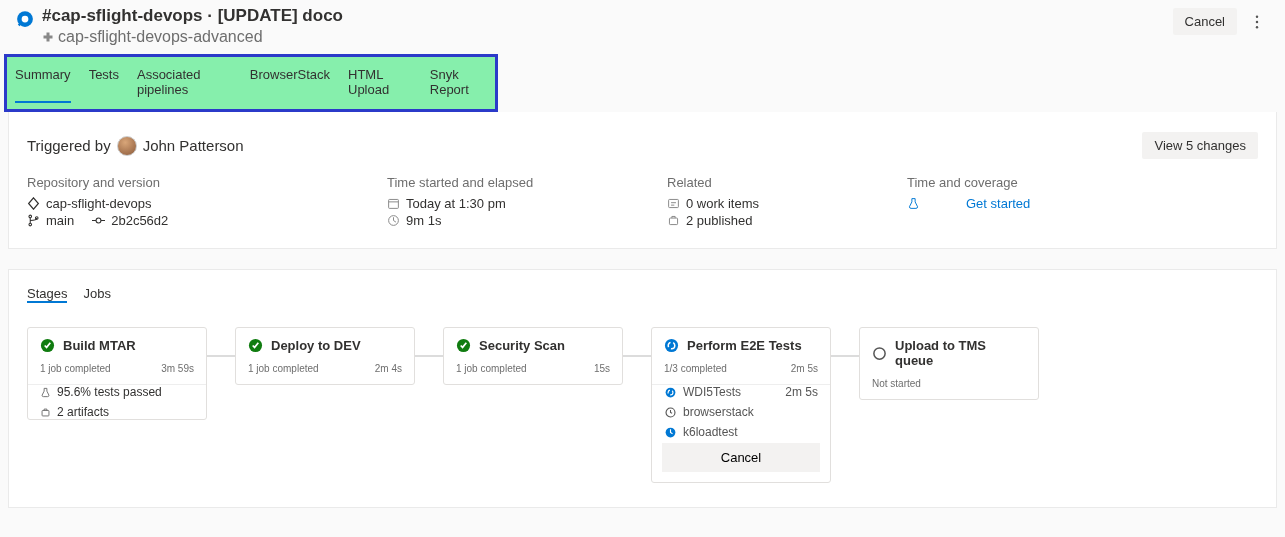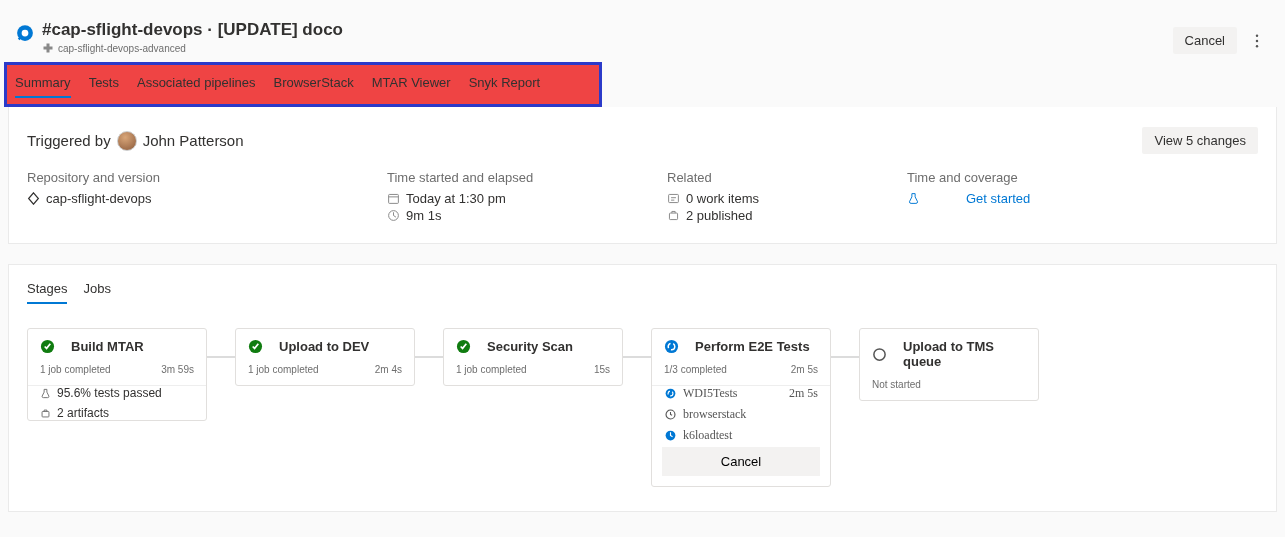--- a/index.html
+++ b/index.html
@@ -1,52 +1,52 @@
 <!DOCTYPE html>
 <html><head>
 <meta charset="utf-8">
 <style>
   * { box-sizing: border-box; margin: 0; padding: 0; }
   body { font-family: "Segoe UI", Arial, sans-serif; font-size: 13px; color: #323130; background: #fafafa; width: 1285px; }
-  .header { display: flex; align-items: flex-end; padding: 20px 16px 0 16px; background: #fafafa; }
+  .header { display: flex; align-items: flex-start; padding: 6px 16px 0 16px; background: #fafafa; }
   .title-area { display: flex; align-items: flex-start; gap: 8px; flex: 1; }
   .title-icon { margin-top: 4px; }
   .title-main { font-size: 17px; font-weight: 600; }
-  .title-sub { display: flex; align-items: center; gap: 4px; font-size: 10px; color: #6e6e6e; margin-top: 2px; }
+  .title-sub { display: flex; align-items: center; gap: 4px; font-size: 16px; color: #6e6e6e; margin-top: 2px; }
   .header-actions { display: flex; align-items: center; gap: 8px; margin-top: 2px; }
   .btn-light { background: #f3f2f1; border: none; padding: 6px 12px; font-size: 13px; cursor: pointer; border-radius: 2px; color: #323130; }
   .more-btn { background: none; border: none; padding: 6px 10px; cursor: pointer; color: #323130; }
 
-  .tabs-box { border: 3px solid #2b3ac9; margin: 8px 0 0 4px; width: 598px; background: #ef4444; }
+  .tabs-box { border: 3px solid #2b3ac9; margin: 8px 0 0 4px; width: 494px; background: #86efac; }
   .tabs { display: flex; gap: 18px; padding: 10px 8px 6px 8px; font-size: 13px; }
   .tab { cursor: pointer; padding-bottom: 6px; color: #323130; }
   .tab.active { border-bottom: 2px solid #0078d4; color: #323130; font-weight: 400; }
 
   .content { background: #fff; border: 1px solid #eaeaea; border-top: none; margin: 0 8px 20px 8px; padding: 0; }
   .trigger-row { display: flex; align-items: center; padding: 20px 18px 16px 18px; }
   .trigger-text { font-size: 15px; display: flex; align-items: center; gap: 6px; flex: 1; }
   .avatar { width: 20px; height: 20px; border-radius: 50%; background: radial-gradient(circle at 40% 30%, #d9a679, #8b5a3a); display: inline-block; border: 1px solid #ccc; }
 
   .info-row { display: flex; padding: 0 18px 20px 18px; gap: 60px; }
   .info-col { display: flex; flex-direction: column; gap: 2px; font-size: 13px; }
   .info-label { color: #6e6e6e; margin-bottom: 4px; font-size: 13px; }
   .info-line { display: flex; align-items: center; gap: 6px; color: #323130; }
   .link { color: #0078d4; cursor: pointer; margin-left: 40px; }
 
   .stages-section { background: #fff; border: 1px solid #eaeaea; margin: 8px 8px 20px 8px; padding: 16px 18px 24px 18px; }
   .sj-tabs { display: flex; gap: 16px; margin-bottom: 24px; font-size: 13px; }
-  .sj-tab { cursor: pointer; padding-bottom: 6px; }
+  .sj-tab { cursor: pointer; }
   .sj-tab.active { border-bottom: 2px solid #0078d4; }
 
   .stage-flow { display: flex; align-items: flex-start; }
   .stage-card { border: 1px solid #e1dfdd; border-radius: 3px; width: 180px; background: #fff; font-size: 12.5px; }
-  .stage-head { display: flex; align-items: center; gap: 16px; padding: 10px 12px 6px 12px; font-weight: 600; font-size: 13px; }
+  .stage-head { display: flex; align-items: center; gap: 8px; padding: 10px 12px 6px 12px; font-weight: 600; font-size: 13px; }
   .stage-row { display: flex; justify-content: space-between; padding: 4px 12px 10px 12px; color: #6e6e6e; font-size: 10px; }
   .stage-extra { border-top: 1px solid #eee; padding: 0 12px; display: flex; flex-direction: column; gap: 6px; color: #555; font-size: 12px; }
-  .stage-job { display: flex; align-items: center; justify-content: space-between; font-size: 12px; font-family: Liberation Serif, serif; }
+  .stage-job { display: flex; align-items: center; justify-content: space-between; font-size: 12px; }
   .stage-job-left { display: flex; align-items: center; gap: 6px; }
   .stage-cancel { margin: 4px 10px 10px 10px; }
   .stage-cancel button { width: 100%; background: #f3f2f1; border: none; padding: 7px 0; cursor: pointer; font-size: 13px; }
   .connector { width: 28px; height: 2px; background: #dcdcdc; margin-top: 28px; }
 
   .ico { display: inline-flex; align-items: center; justify-content: center; }
   svg { display: block; }
 </style>
 </head>
 <body>
@@ -84,21 +84,21 @@
     </button>
   </div>
 </div>
 
 <div class="tabs-box">
   <div class="tabs">
     <div class="tab active">Summary</div>
     <div class="tab">Tests</div>
     <div class="tab">Associated pipelines</div>
     <div class="tab">BrowserStack</div>
-    <div class="tab">MTAR Viewer</div>
+    <div class="tab">HTML Upload</div>
     <div class="tab">Snyk Report</div>
   </div>
 </div>
 
 <div class="content">
   <div class="trigger-row">
     <div class="trigger-text">
       <span>Triggered by</span>
       <span class="avatar"></span>
       <span>John Patterson</span>
@@ -109,20 +109,40 @@
   <div class="info-row">
     <div class="info-col" style="width:300px">
       <div class="info-label">Repository and version</div>
       <div class="info-line">
         <span class="ico">
             <svg width="13" height="13" viewBox="0 0 16 16">
               <path d="M8 1 L14 8 L8 15 L2 8 Z" fill="none" stroke="#323130" stroke-width="1.5"></path>
             </svg>
           </span>
         <span>cap-sflight-devops</span>
+      </div>
+      <div class="info-line">
+        <span class="ico">
+            <svg width="13" height="13" viewBox="0 0 16 16">
+              <circle cx="4" cy="3" r="1.6" fill="none" stroke="#323130" stroke-width="1.3"></circle>
+              <circle cx="4" cy="13" r="1.6" fill="none" stroke="#323130" stroke-width="1.3"></circle>
+              <circle cx="12" cy="5" r="1.6" fill="none" stroke="#323130" stroke-width="1.3"></circle>
+              <path d="M4 5v6 M4 8c5 0 8-1 8-3" fill="none" stroke="#323130" stroke-width="1.3"></path>
+            </svg>
+          </span>
+        <span>main</span>
+        <span style="width:6px"></span>
+        <span class="ico">
+            <svg width="13" height="13" viewBox="0 0 16 16">
+              <circle cx="8" cy="8" r="3" fill="none" stroke="#323130" stroke-width="1.3"></circle>
+              <line x1="0" y1="8" x2="5" y2="8" stroke="#323130" stroke-width="1.3"></line>
+              <line x1="11" y1="8" x2="16" y2="8" stroke="#323130" stroke-width="1.3"></line>
+            </svg>
+          </span>
+        <span>2b2c56d2</span>
       </div>
     </div>
 
     <div class="info-col" style="width:220px">
       <div class="info-label">Time started and elapsed</div>
       <div class="info-line">
         <span class="ico">
             <svg width="13" height="13" viewBox="0 0 16 16">
               <rect x="2" y="3" width="12" height="11" rx="1" fill="none" stroke="#888" stroke-width="1.2"></rect>
               <line x1="2" y1="6" x2="14" y2="6" stroke="#888" stroke-width="1.2"></line>
@@ -222,21 +242,21 @@
     <div class="connector"></div>
 
     <div class="stage-card">
       <div class="stage-head">
         <span class="ico">
             <svg width="15" height="15" viewBox="0 0 16 16">
               <circle cx="8" cy="8" r="7" fill="#107c10"></circle>
               <path d="M5 8l2 2 4-5" stroke="#fff" stroke-width="1.8" fill="none"></path>
             </svg>
           </span>
-        <span>Upload to DEV</span>
+        <span>Deploy to DEV</span>
       </div>
       <div class="stage-row">
         <span>1 job completed</span>
         <span>2m 4s</span>
       </div>
     </div>
     <div class="connector"></div>
 
     <div class="stage-card">
       <div class="stage-head">

